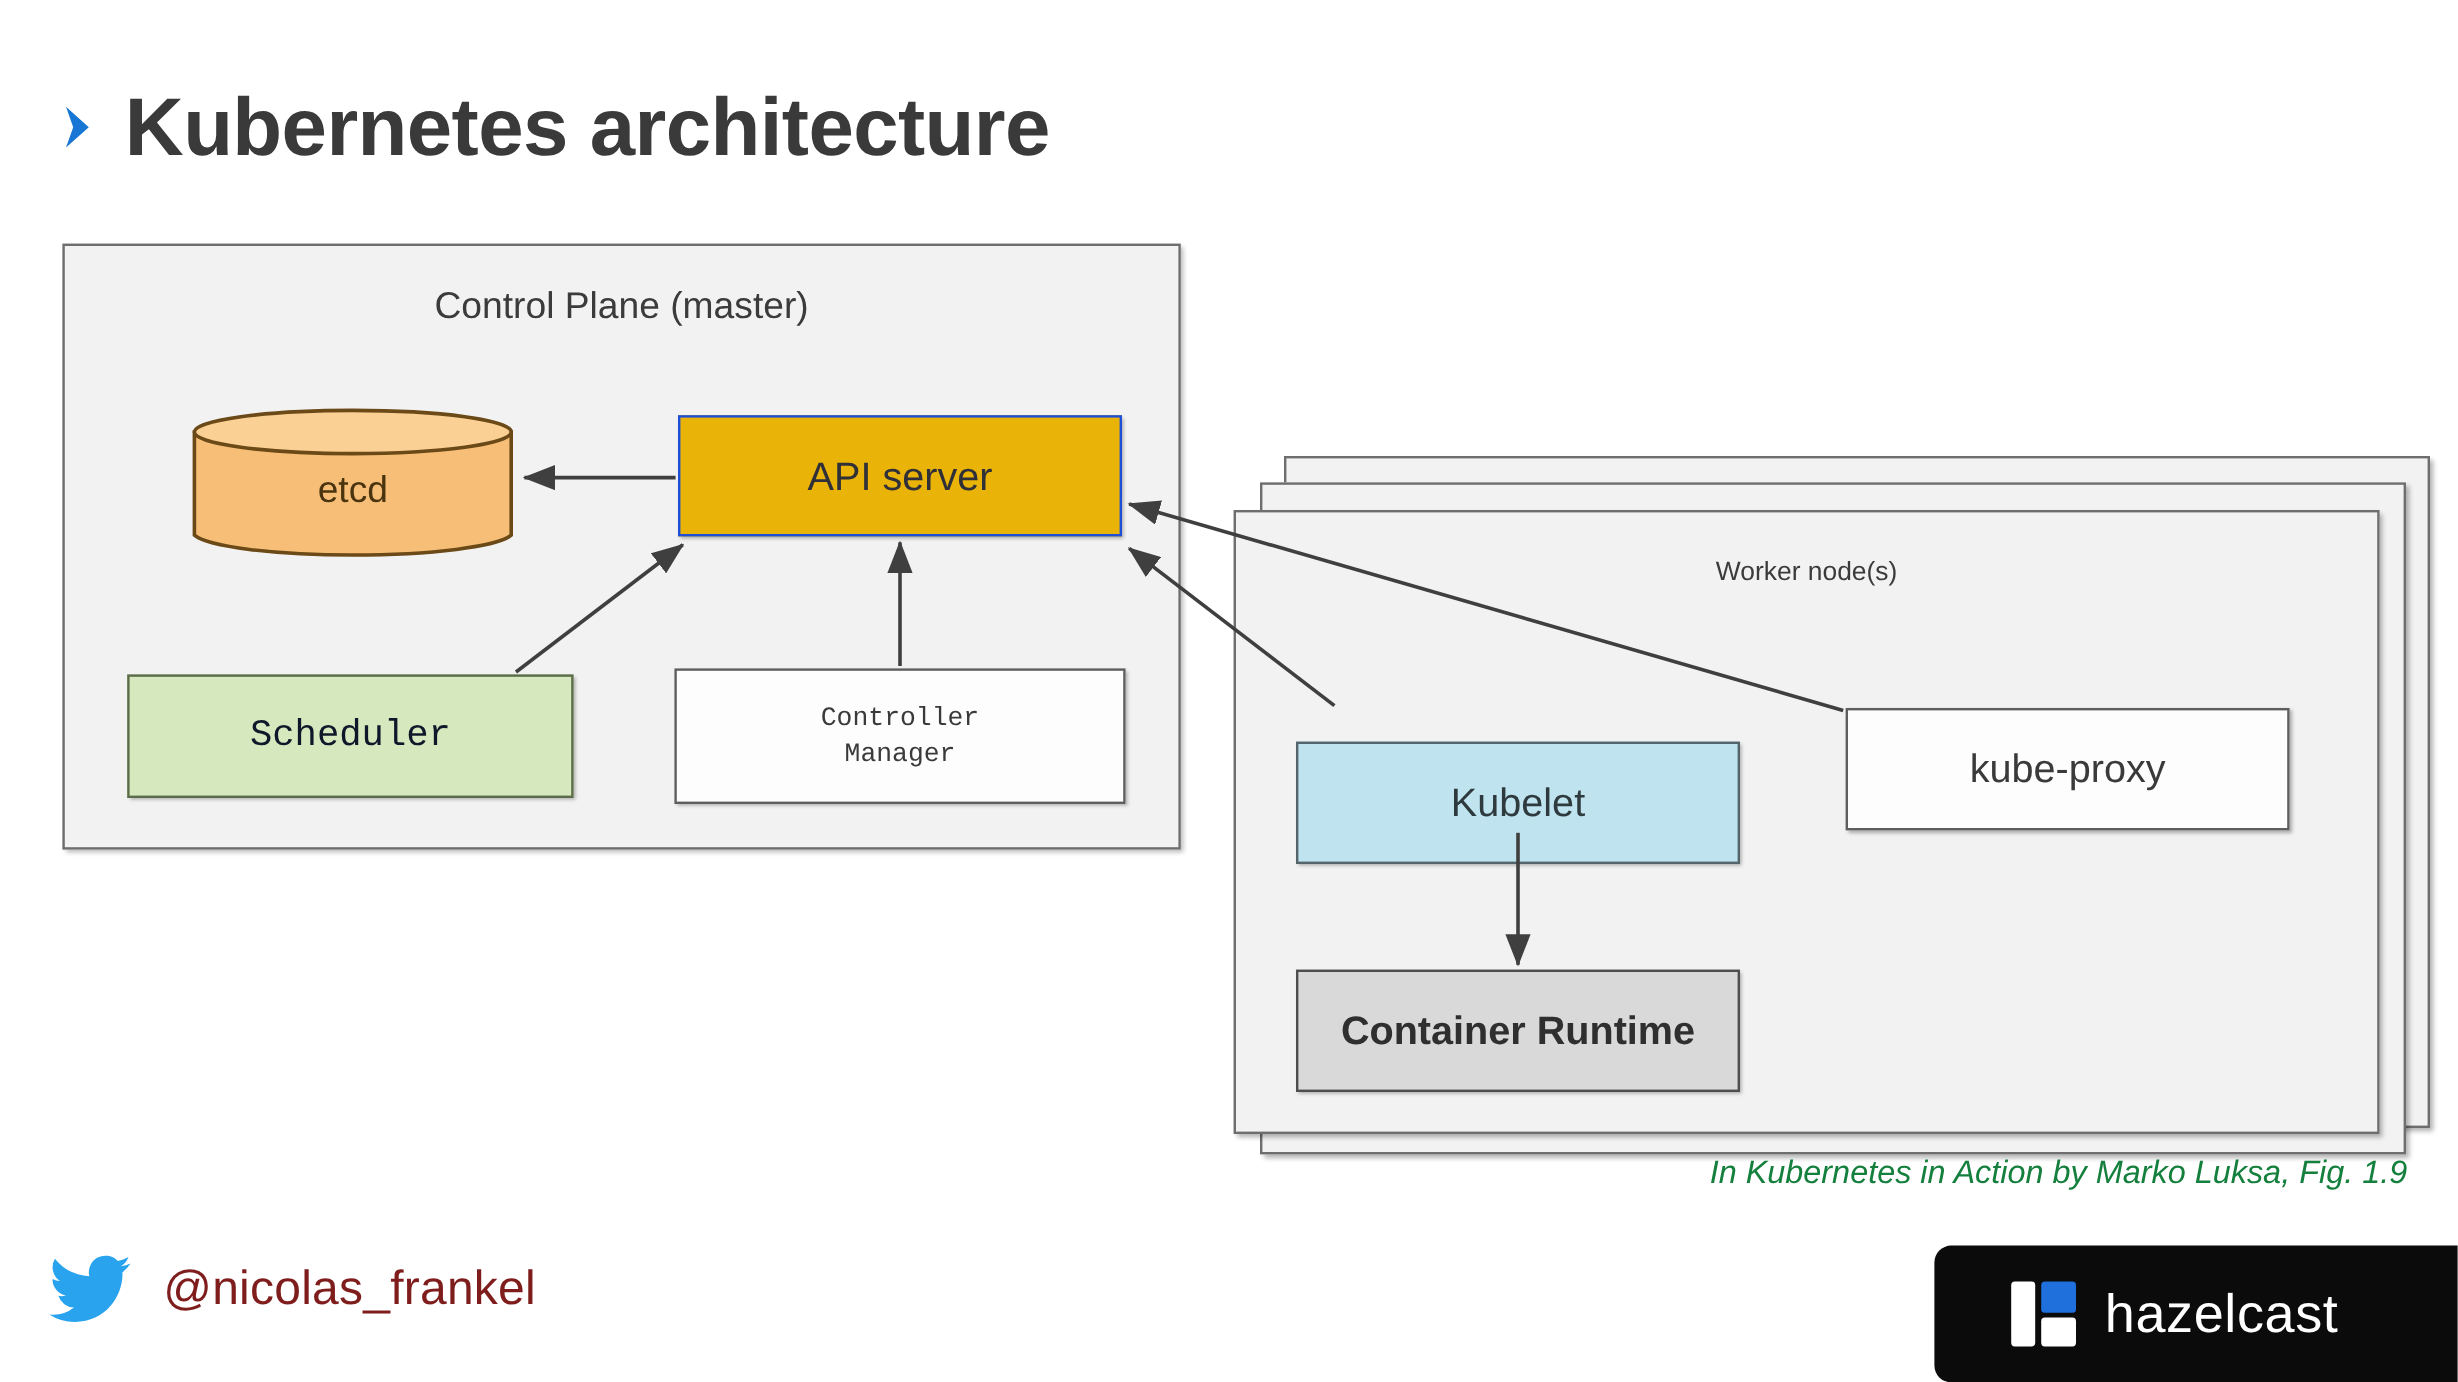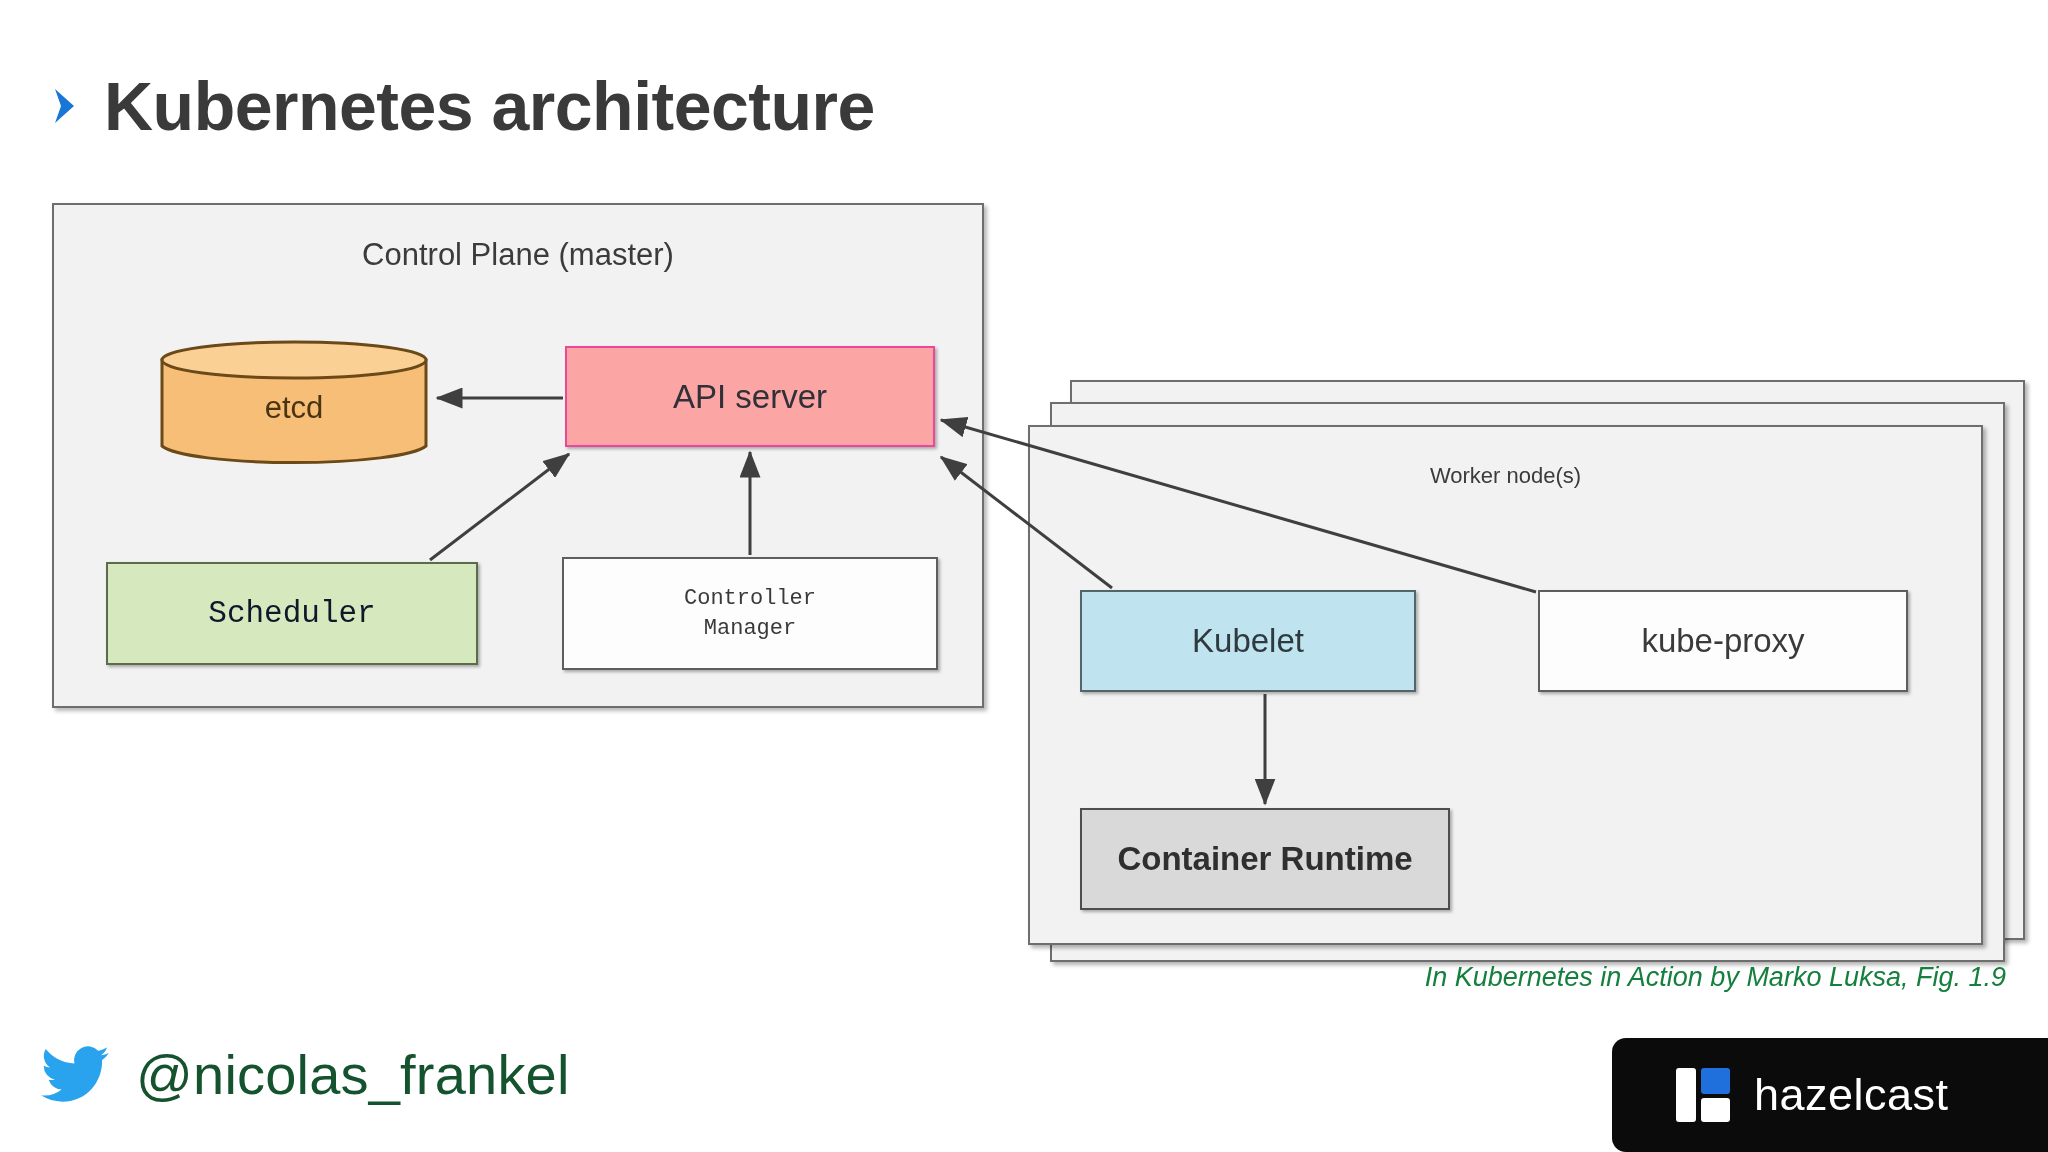--- a/index.html
+++ b/index.html
@@ -111,22 +111,22 @@
     font-size: 31px;
     color: #4a3410;
   }
 
   
   #api-server-box {
     left: 565px;
     top: 346px;
     width: 370px;
     height: 101px;
-    background: #fca5a5;
-    border: 2px solid #ec4899;
+    background: #eab308;
+    border: 2px solid #1d4ed8;
     box-shadow: 2px 2px 3px rgba(0,0,0,0.3);
     font-size: 33px;
     color: #2f3038;
   }
 
   
   #scheduler-box {
     left: 106px;
     top: 562px;
     width: 372px;
@@ -151,22 +151,22 @@
     font-family: "Liberation Mono", monospace;
     font-size: 22px;
     color: #3a3a3a;
     line-height: 1.32;
     flex-direction: column;
   }
 
   
   #kubelet-box {
     left: 1080px;
-    top: 590px;
-    width: 336px;
+    top: 618px;
+    width: 370px;
     height: 102px;
     background: #bfe4ef;
     border: 2px solid #53646b;
     box-shadow: 2px 2px 3px rgba(0,0,0,0.3);
     font-size: 33px;
     color: #2e3a3e;
   }
 
   
   #kube-proxy-box {
@@ -220,22 +220,22 @@
   #footer-handle-row {
     position: absolute;
     left: 36px;
     top: 1040px;
     display: flex;
     align-items: center;
     gap: 22px;
   }
   #twitter-bird-icon { width: 78px; height: 68px; display: block; flex: none; }
   #twitter-handle {
-    font-size: 56px;
-    color: #14532d;
+    font-size: 40px;
+    color: #7f1d1d;
     letter-spacing: 0.2px;
   }
 
   #hazelcast-logo {
     position: absolute;
     left: 1612px;
     top: 1038px;
     width: 436px;
     height: 114px;
     background: #0b0b0b;

